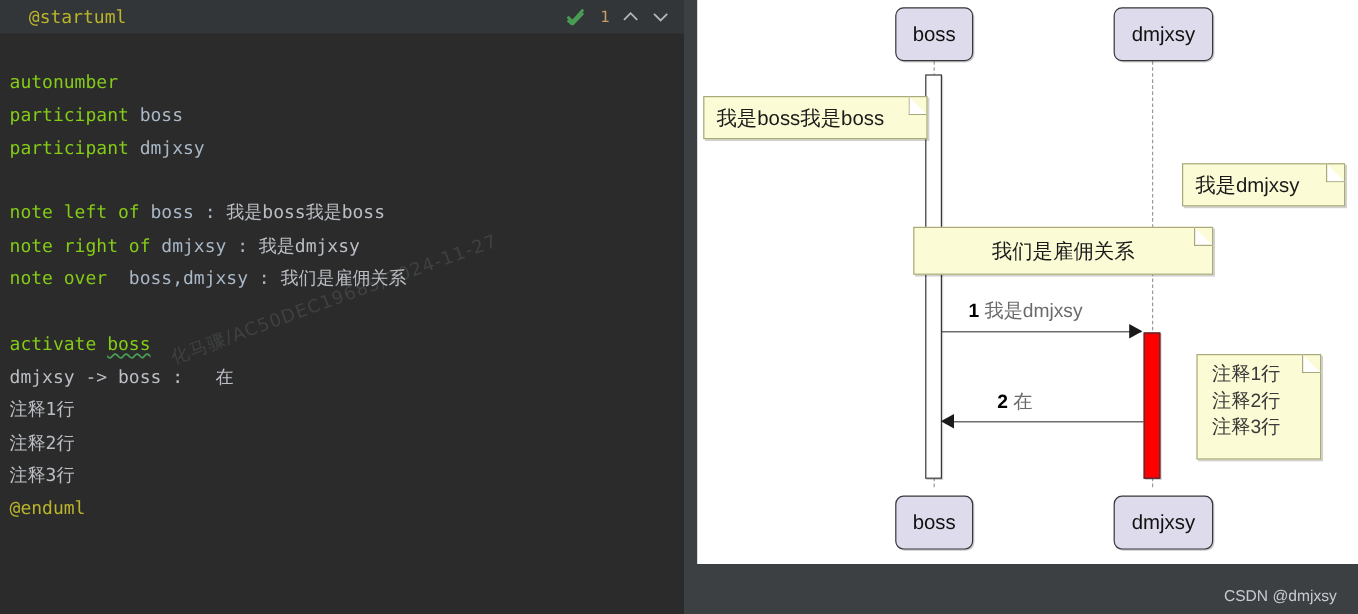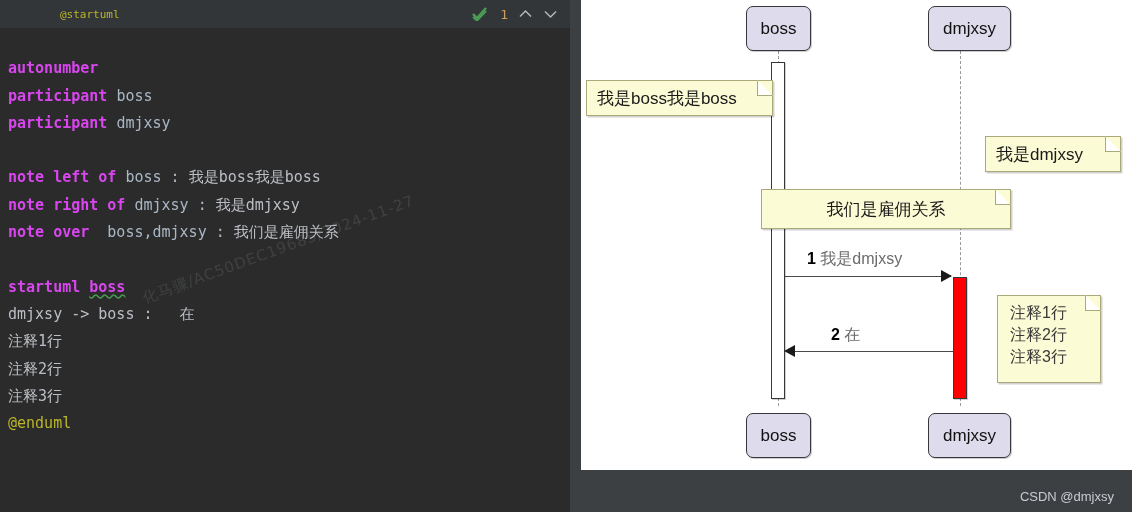--- a/index.html
+++ b/index.html
@@ -15,44 +15,43 @@
     position:absolute;left:0;top:0;width:570px;height:512px;
     background:#2b2b2b;overflow:hidden;
   }
   #editor-header{
     position:absolute;left:0;top:0;width:570px;height:28px;
     background:#333639;
     display:flex;align-items:center;
   }
   #editor-header .first-line{
     font-family:"DejaVu Sans Mono","Liberation Mono",monospace;
-    font-size:11px;color:#bbb529;padding-left:24px;letter-spacing:0px;
+    font-size:15px;color:#bbb529;padding-left:24px;letter-spacing:0px;
     white-space:pre;
-    margin-left:36px;
   }
   #header-tools{
     margin-left:auto;display:flex;align-items:center;gap:10px;
     padding-right:12px;height:28px;
   }
   .tool-ico{display:flex;align-items:center;justify-content:center;}
   .check-count{
     font-family:"DejaVu Sans Mono","Liberation Mono",monospace;
     font-size:13px;color:#cc9d63;margin-left:2px;
   }
 
   #code{
     position:absolute;left:0;top:28px;width:570px;height:484px;
     padding:0 0 0 8px;box-sizing:border-box;
   }
   .line{
     height:27.3px;line-height:27.3px;
     font-family:"DejaVu Sans Mono","Liberation Mono",monospace;
     font-size:15px;white-space:pre;color:#a9b7c6;
   }
-  .kw{color:#d946ef;font-weight:bold;}
+  .kw{color:#84cc16;}
   .id{color:#a9b7c6;}
   .plain{color:#bbbfc5;}
   .anno{color:#bbb529;}
   .err{
     text-decoration:underline wavy #499c54;
     text-decoration-skip-ink:none;
     text-underline-offset:2px;
   }
 
   
@@ -168,21 +167,21 @@
     <div id="code">
         <div class="line">&nbsp;</div>
         <div class="line"><span class="kw">autonumber</span></div>
         <div class="line"><span class="kw">participant </span><span class="id">boss</span></div>
         <div class="line"><span class="kw">participant </span><span class="id">dmjxsy</span></div>
         <div class="line">&nbsp;</div>
         <div class="line"><span class="kw">note left of </span><span class="id">boss</span><span class="id"> : </span><span class="plain">我是boss我是boss</span></div>
         <div class="line"><span class="kw">note right of </span><span class="id">dmjxsy</span><span class="id"> : </span><span class="plain">我是dmjxsy</span></div>
         <div class="line"><span class="kw">note over </span><span class="id"> boss,dmjxsy</span><span class="id"> : </span><span class="plain">我们是雇佣关系</span></div>
         <div class="line">&nbsp;</div>
-        <div class="line"><span class="kw">startuml </span><span class="kw err">boss</span></div>
+        <div class="line"><span class="kw">activate </span><span class="kw err">boss</span></div>
         <div class="line"><span class="plain">dmjxsy -&gt; boss :   在</span></div>
         <div class="line"><span class="plain">注释1行</span></div>
         <div class="line"><span class="plain">注释2行</span></div>
         <div class="line"><span class="plain">注释3行</span></div>
         <div class="line"><span class="anno">@enduml</span></div>
       </div>
 
     <div id="code-watermark">化马骤/AC50DEC19685/2024-11-27</div>
   </div>
 

